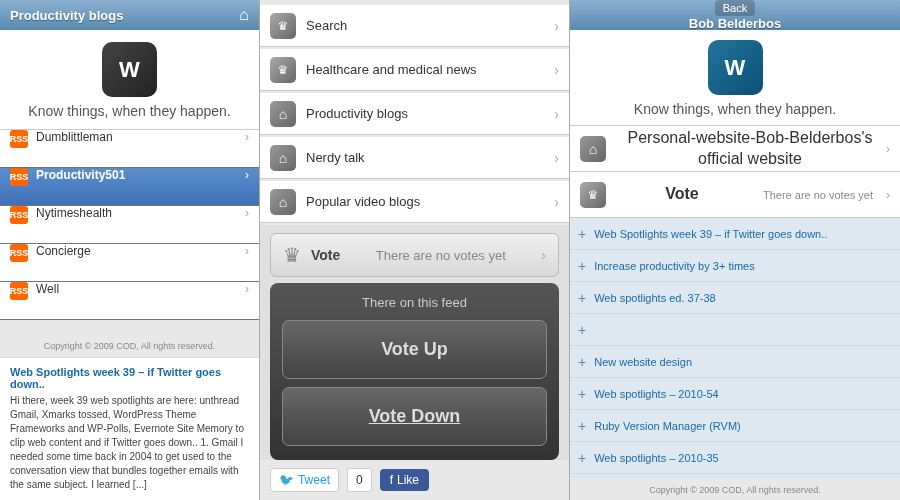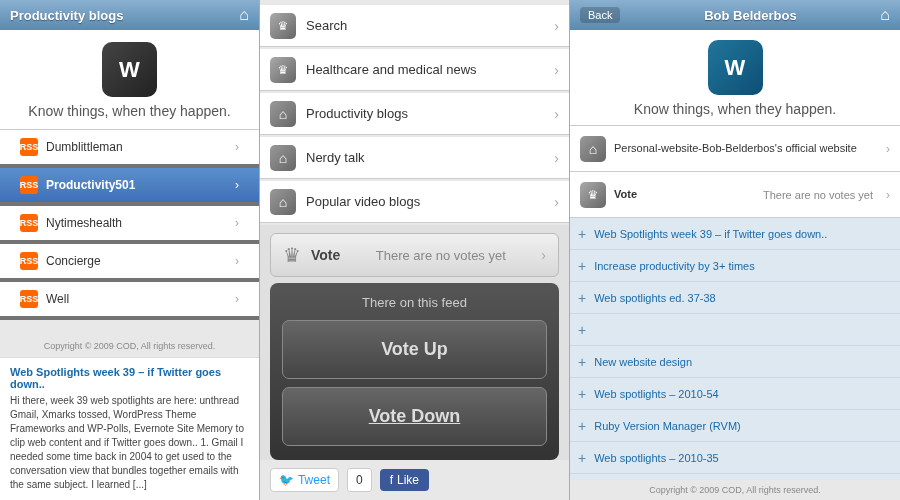--- a/index.html
+++ b/index.html
@@ -10,21 +10,21 @@
     .panel-header { background: linear-gradient(to bottom, #8ab0d0 0%, #5a8ab0 100%); height: 30px; display: flex; align-items: center; justify-content: space-between; padding: 0 10px; }
     .panel-header-title { color: white; font-size: 13px; font-weight: bold; text-shadow: 0 1px 1px rgba(0,0,0,0.4); }
     .panel-header-icon { color: white; font-size: 16px; }
 
     .left-hero { background: white; display: flex; flex-direction: column; align-items: center; padding: 12px 0 10px; border-bottom: 1px solid #ccc; }
     .wp-icon { width: 55px; height: 55px; background: linear-gradient(135deg, #444 0%, #222 100%); border-radius: 10px; display: flex; align-items: center; justify-content: center; margin-bottom: 6px; }
     .wp-icon-inner { color: white; font-size: 22px; font-weight: bold; }
     .hero-text { font-size: 14px; color: #555; }
 
     .sidebar-list { flex: 1; overflow: hidden; }
-    .sidebar-item { display: flex; align-items: center; padding: 0 20px; height: 38px; border-bottom: 4px solid #737373; background: white; cursor: pointer; }
+    .sidebar-item { display: flex; align-items: flex-start; padding: 0 10px; height: 38px; border-bottom: 1px solid #737373; background: white; cursor: pointer; }
     .sidebar-item.active { background: linear-gradient(to bottom, #5a8fcc 0%, #4070b8 100%); }
     .sidebar-item .rss-icon { width: 18px; height: 18px; background: #f60; border-radius: 3px; display: flex; align-items: center; justify-content: center; color: white; font-size: 9px; font-weight: bold; margin-right: 8px; flex-shrink: 0; }
     .sidebar-item .item-label { font-size: 12px; color: #333; flex: 1; }
     .sidebar-item.active .item-label { color: white; font-weight: bold; }
     .sidebar-item .chevron { color: #aaa; font-size: 12px; }
     .sidebar-item.active .chevron { color: white; }
 
     .copyright { font-size: 9px; color: #888; text-align: center; padding: 6px 0; background: #e8e8e8; }
 
     .news-item { background: white; padding: 8px 10px; border-top: 1px solid #ddd; }
@@ -52,29 +52,29 @@
     .vote-btn { width: 100%; padding: 18px 0; background: linear-gradient(to bottom, #666 0%, #444 100%); border-radius: 7px; text-align: center; font-size: 18px; font-weight: bold; color: #ddd; cursor: pointer; margin-bottom: 8px; border: 1px solid #888; }
     .vote-btn:last-child { margin-bottom: 0; text-decoration: underline; }
 
     .social-bar { display: flex; align-items: center; gap: 8px; padding: 8px 10px; background: #e8e8e8; }
     .tweet-btn { display: flex; align-items: center; gap: 4px; background: white; border: 1px solid #ccc; border-radius: 4px; padding: 4px 8px; font-size: 12px; cursor: pointer; color: #1da1f2; }
     .tweet-count { background: white; border: 1px solid #ccc; border-radius: 3px; padding: 4px 8px; font-size: 12px; color: #333; }
     .like-btn { display: flex; align-items: center; gap: 4px; background: #3b5998; border-radius: 4px; padding: 4px 10px; font-size: 12px; color: white; cursor: pointer; }
 
     
     .right-panel { width: 330px; height: 500px; background: #e8e8e8; display: flex; flex-direction: column; }
-    .right-header { background: linear-gradient(to bottom, #8ab0d0 0%, #5a8ab0 100%); height: 30px; display: flex; align-items: center; justify-content: space-between; padding: 0 10px; }
+    .right-header { background: linear-gradient(to bottom, #8ab0d0 0%, #5a8ab0 100%); height: 30px; display: flex; align-items: center; justify-content: space-between; padding: 0 10px; flex-direction: column; }
     .right-header-back { color: white; font-size: 11px; background: rgba(0,0,0,0.2); border-radius: 4px; padding: 2px 8px; }
     .right-header-title { color: white; font-size: 13px; font-weight: bold; text-shadow: 0 1px 1px rgba(0,0,0,0.4); }
     .right-header-icon { color: white; font-size: 16px; }
 
     .right-hero { background: white; display: flex; flex-direction: column; align-items: center; padding: 10px 0 8px; border-bottom: 1px solid #ccc; }
     .right-list-item { display: flex; align-items: center; height: 46px; border-bottom: 1px solid #ccc; background: white; padding: 0 10px; cursor: pointer; }
     .right-list-item .home-icon { width: 26px; height: 26px; background: #888; border-radius: 5px; display: flex; align-items: center; justify-content: center; margin-right: 8px; flex-shrink: 0; font-size: 14px; color: white; }
-    .right-list-item-label { font-size: 11px; color: #333; flex: 1; line-height: 1.3; }
+    .right-list-item-label { font-size: 16px; color: #333; flex: 1; line-height: 1.3; text-align: center; }
     .right-list-chevron { color: #aaa; font-size: 12px; }
 
     .right-links { flex: 1; overflow: hidden; background: #dde8f0; }
     .right-link-item { display: flex; align-items: center; height: 32px; border-bottom: 1px solid #c8d8e8; padding: 0 8px; cursor: pointer; }
     .right-link-plus { color: #5a8ab0; font-size: 14px; margin-right: 8px; }
     .right-link-label { font-size: 11px; color: #1a6aaa; flex: 1; }
 
     .right-copyright { font-size: 9px; color: #888; text-align: center; padding: 5px 0; background: #e8e8e8; }
     .icon-rss-orange { background: #f60 !important; }
     .icon-crown { background: linear-gradient(135deg, #aaa 0%, #666 100%) !important; }

